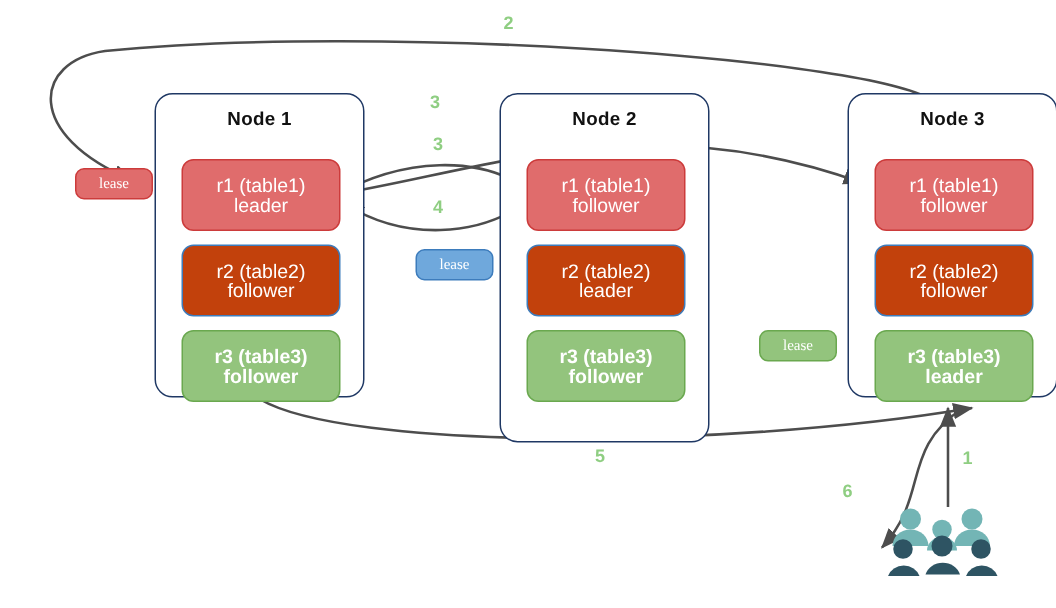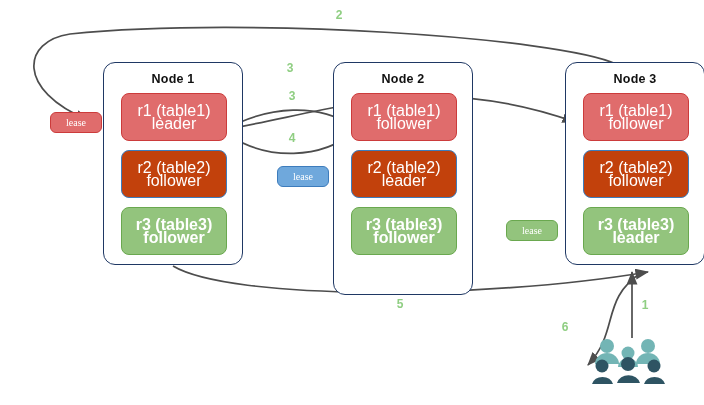--- a/index.html
+++ b/index.html
@@ -8,22 +8,22 @@
   #stage{position:relative;width:704px;height:405px;background:#fff;}
   #edges{position:absolute;left:0;top:0;width:704px;height:405px;}
 
   .node-box{position:absolute;box-sizing:border-box;
             border:1.6px solid #1f3864;border-radius:12px;background:#fff;}
   .node-title{position:absolute;left:0;right:0;top:9px;text-align:center;
               font-size:12.5px;font-weight:bold;color:#111;letter-spacing:.2px;}
 
   .replica{position:absolute;box-sizing:border-box;border-radius:8px;
            display:flex;flex-direction:column;align-items:center;
-           justify-content:center;color:#fff;font-size:16px;line-height:13px;
-           text-align:center;}
+           justify-content:center;color:#fff;font-size:13px;line-height:13px;
+           text-align:center;margin-top:13px;}
   .replica .l2{display:block;}
   .rep-red{background:#e06c6c;border:1.6px solid #cc3b3b;}
   .rep-blue{background:#c2410c;border:1.6px solid #3d7cbc;}
   .rep-green{background:#93c47d;border:1.6px solid #6aa84f;font-weight:bold;}
 
   .lease{position:absolute;box-sizing:border-box;border-radius:6px;
          display:flex;align-items:center;justify-content:center;
          color:#fff;font-size:10px;font-family:Liberation Serif, serif;}
   .lease-red{background:#e06c6c;border:1.6px solid #cc3b3b;}
   .lease-blue{background:#6fa8dc;border:1.6px solid #3d7cbc;}

